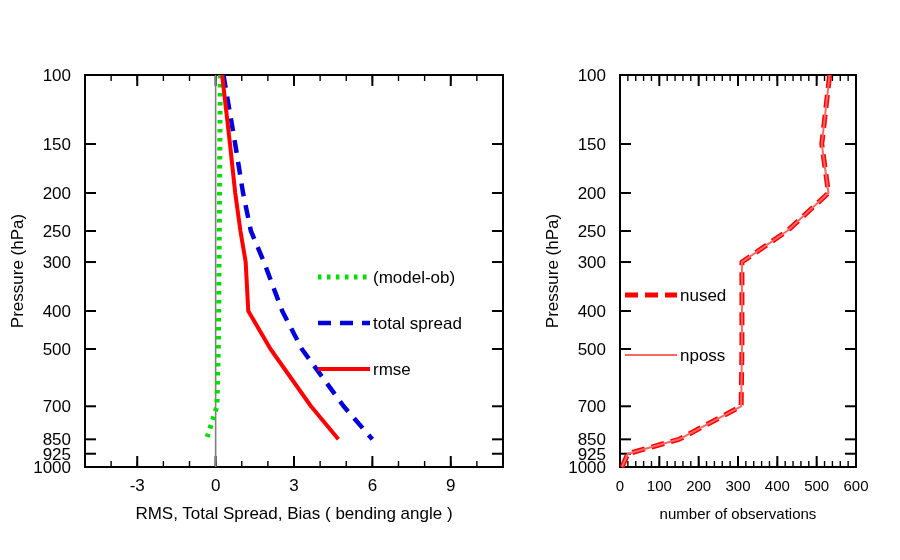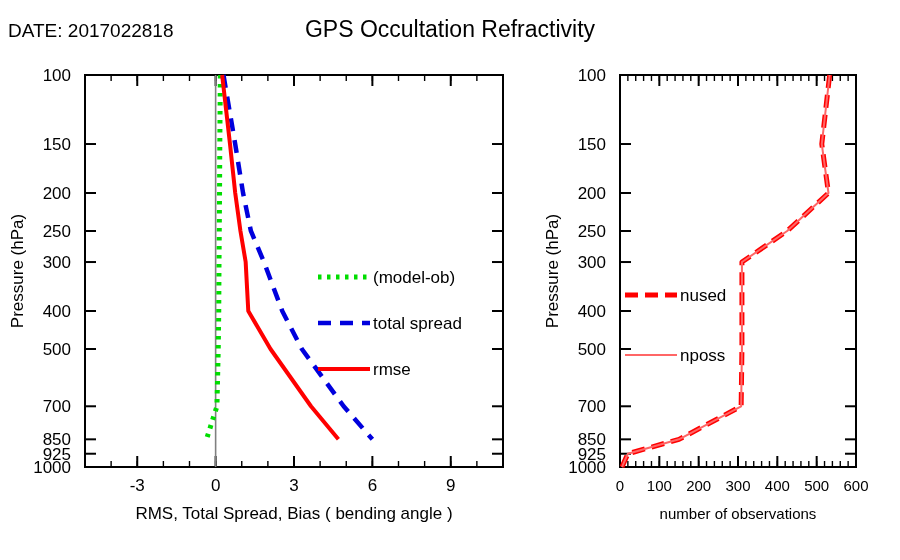--- a/index.html
+++ b/index.html
@@ -47,22 +47,20 @@
   .axis-title { font-family: "Liberation Sans", sans-serif; font-size: 17px; fill: #000; }
   .legend-label { font-family: "Liberation Sans", sans-serif; font-size: 17px; fill: #000; }
   .axis-title-small { font-family: "Liberation Sans", sans-serif; font-size: 15px; fill: #000; }
   .tick-label-small { font-family: "Liberation Sans", sans-serif; font-size: 15px; fill: #000; }
 </style>
 </head>
 <body>
 
 <div id="figure">
 
-  <div class="txt" id="date-label">DATE: 2017022818</div>
-  <div class="txt" id="main-title">GPS Occultation Refractivity</div>
 
   <svg id="plot-svg" width="900" height="560">
       <g>
         <rect x="85" y="75" width="418" height="392" class="axis-line" fill="none"></rect>
         <line x1="85" y1="467" x2="85" y2="461" class="tick-minor"></line>
         <line x1="85" y1="75" x2="85" y2="81" class="tick-minor"></line>
         <line x1="111.125" y1="467" x2="111.125" y2="461" class="tick-minor"></line>
         <line x1="111.125" y1="75" x2="111.125" y2="81" class="tick-minor"></line>
         <line x1="137.25" y1="467" x2="137.25" y2="461" class="tick-minor"></line>
         <line x1="137.25" y1="75" x2="137.25" y2="81" class="tick-minor"></line>

